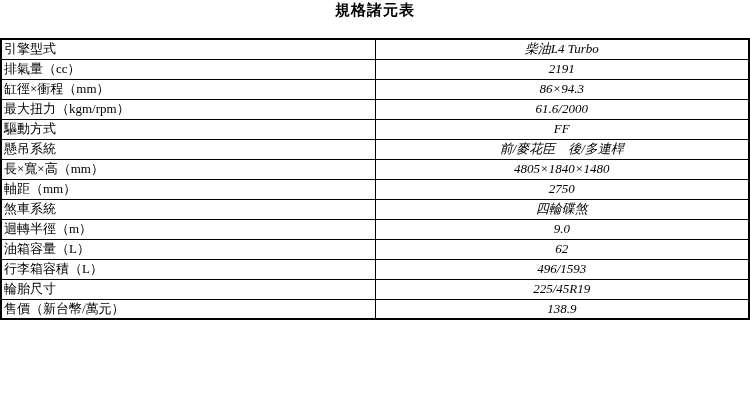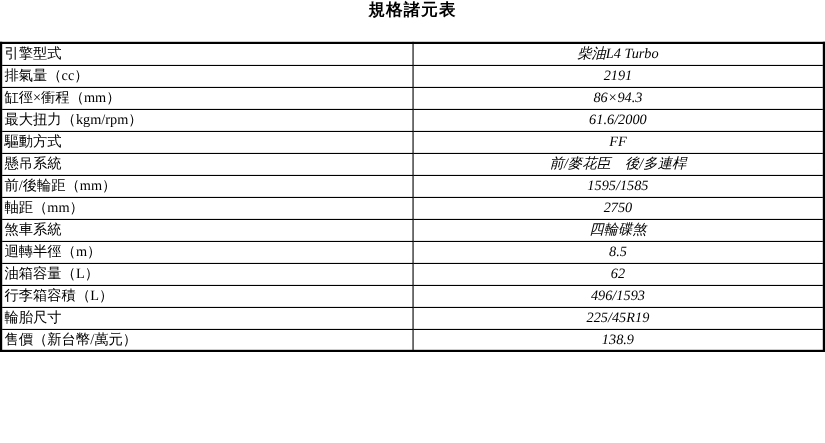--- a/index.html
+++ b/index.html
@@ -78,34 +78,34 @@
         </tr>
         <tr>
           <td class="label">驅動方式</td>
           <td class="value">FF</td>
         </tr>
         <tr>
           <td class="label">懸吊系統</td>
           <td class="value">前/麥花臣　後/多連桿</td>
         </tr>
         <tr>
-          <td class="label">前/後輪距（mm）</td>
-          <td class="value">1595/1585</td>
+          <td class="label">長×寬×高（mm）</td>
+          <td class="value">4805×1840×1480</td>
         </tr>
         <tr>
           <td class="label">軸距（mm）</td>
           <td class="value">2750</td>
         </tr>
         <tr>
           <td class="label">煞車系統</td>
           <td class="value">四輪碟煞</td>
         </tr>
         <tr>
           <td class="label">迴轉半徑（m）</td>
-          <td class="value">8.5</td>
+          <td class="value">9.0</td>
         </tr>
         <tr>
           <td class="label">油箱容量（L）</td>
           <td class="value">62</td>
         </tr>
         <tr>
           <td class="label">行李箱容積（L）</td>
           <td class="value">496/1593</td>
         </tr>
         <tr>

